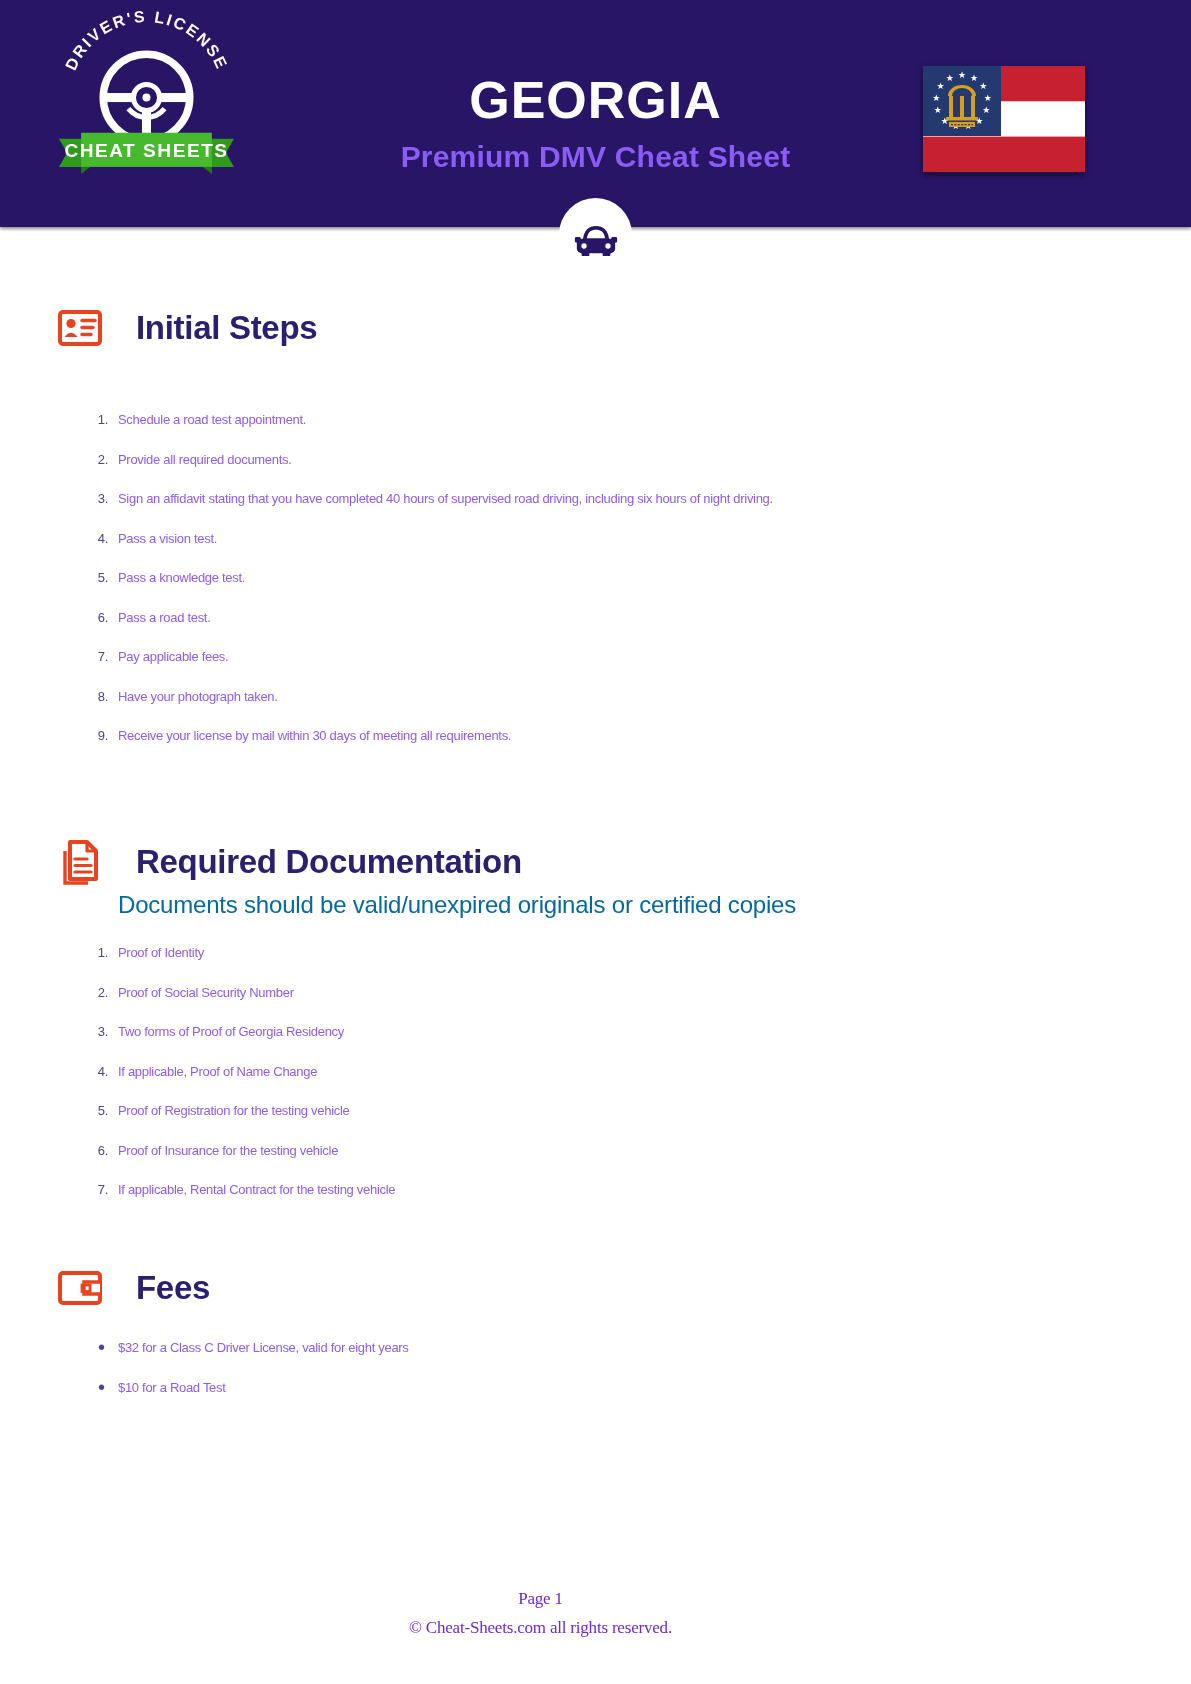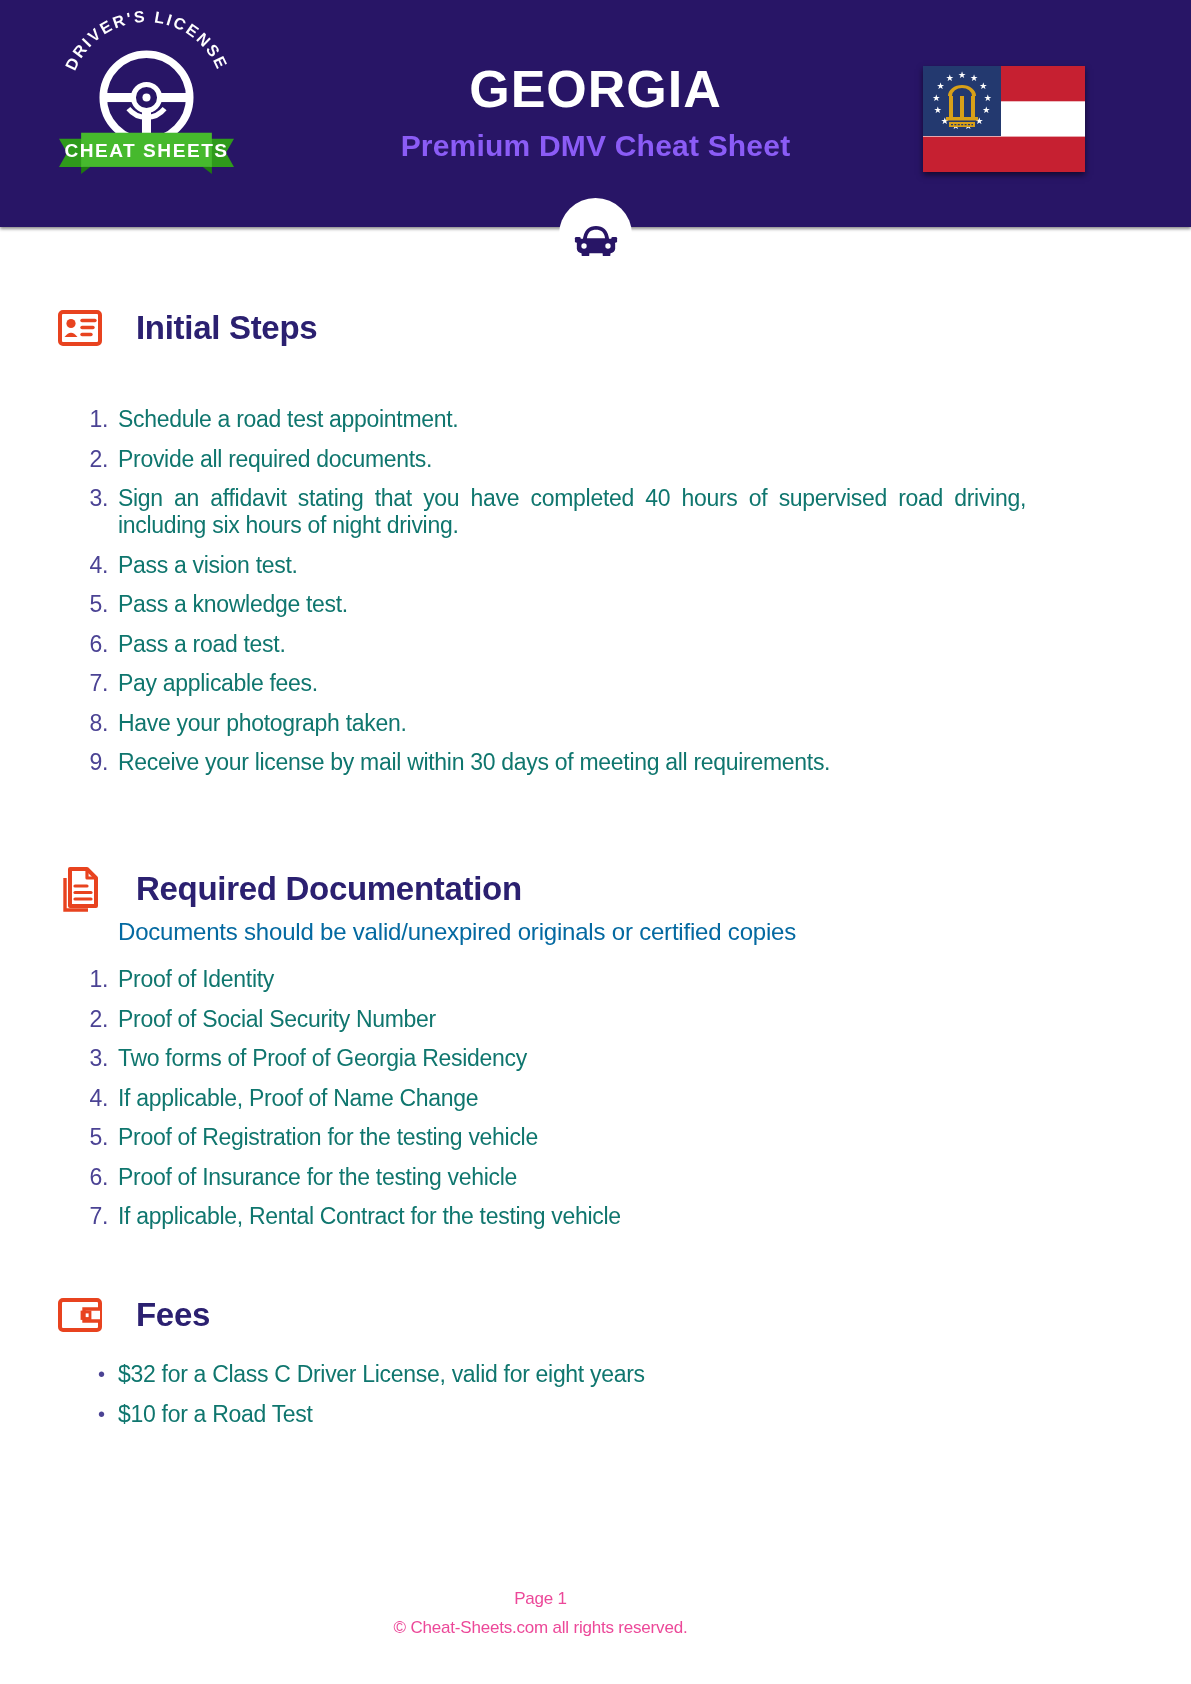--- a/index.html
+++ b/index.html
@@ -16,21 +16,21 @@
     background:#281566;
     box-shadow:0 2px 3px rgba(0,0,0,0.45);
   }
   .logo{position:absolute;left:44px;top:4px;width:208px;height:176px;}
   .title-block{
     position:absolute;left:0;top:0;width:1191px;height:227px;
     display:flex;flex-direction:column;align-items:center;justify-content:flex-start;
     padding-top:62px;box-sizing:border-box;pointer-events:none;
   }
   .main-title{
-    color:#ffffff;font-size:52px;font-weight:bold;letter-spacing:1px;line-height:1.05;
+    color:#ffffff;font-size:52px;font-weight:bold;letter-spacing:1px;line-height:1.05;margin-top:11px;
   }
   .sub-title{
     color:#8b5cf6;font-size:30px;font-weight:bold;margin-top:12px;letter-spacing:0.2px;
   }
   .flag{
     position:absolute;left:923px;top:66px;width:162px;height:106px;
     box-shadow:0 3px 6px rgba(0,0,0,0.55);
   }
   .car-badge{
     position:absolute;top:198px;left:559px;width:73px;height:73px;border-radius:50%;
@@ -46,41 +46,41 @@
   }
   .section-subtitle{
     margin:6px 0 0 118px;color:#0369a1;font-size:24px;letter-spacing:-0.2px;
   }
   .num-list,.bullet-list{
     list-style:none;margin:0 0 0 118px;padding:0;width:908px;
     counter-reset:item;
   }
   .num-list li,.bullet-list li{
     position:relative;
-    color:#0f766e;font-size:23px;line-height:27px;letter-spacing:-0.3px;
+    color:#8b5cf6;font-size:13px;line-height:27px;letter-spacing:-0.3px;
     margin-bottom:12.5px;text-align:justify;
   }
   .num-list li::before{
     counter-increment:item;content:counter(item) ".";
     position:absolute;left:-40px;width:30px;text-align:right;color:#4b4394;
   }
   .bullet-list li::before{
     content:"\2022";
     position:absolute;left:-20px;color:#4b4394;font-size:20px;
   }
   .sp-header-gap{height:78px;}      
   .sp-is-list{margin-top:55px;}     
   .sp-rd{margin-top:90px;}          
   .sp-rd-list{margin-top:20px;}
   .sp-fees{margin-top:62px;}
   .sp-fees-list{margin-top:23px;}
   
   .footer{
     position:absolute;left:0;bottom:42px;width:1081px;text-align:center;
-    color:#ec4899;font-size:17px;line-height:29px;letter-spacing:-0.2px;
+    color:#6d28d9;font-size:17px;line-height:29px;letter-spacing:-0.2px;font-family:Liberation Serif, serif;
   }
 </style>
 </head>
 <body>
 
 <div class="page">
 
   <div class="header">
 
     <svg class="logo" viewBox="0 0 205 175">

